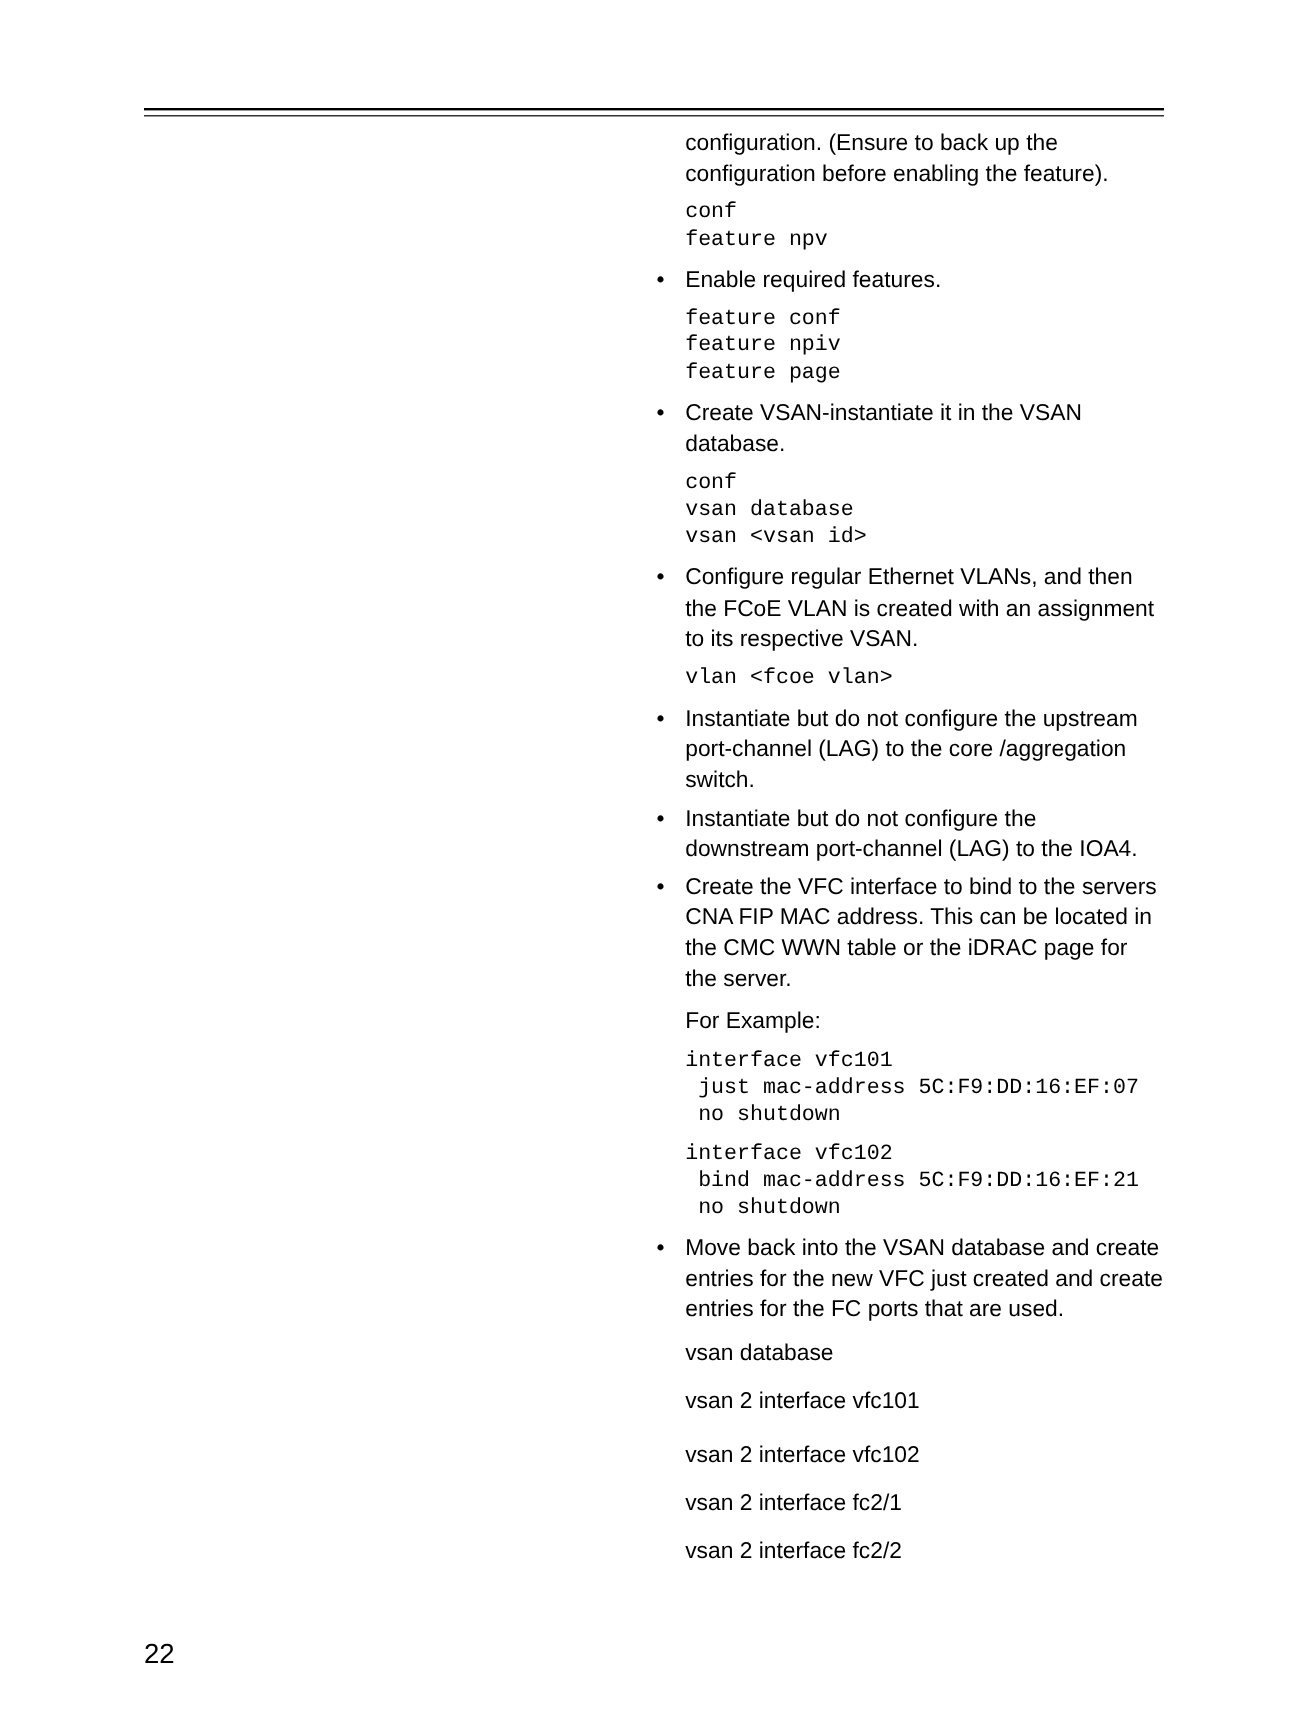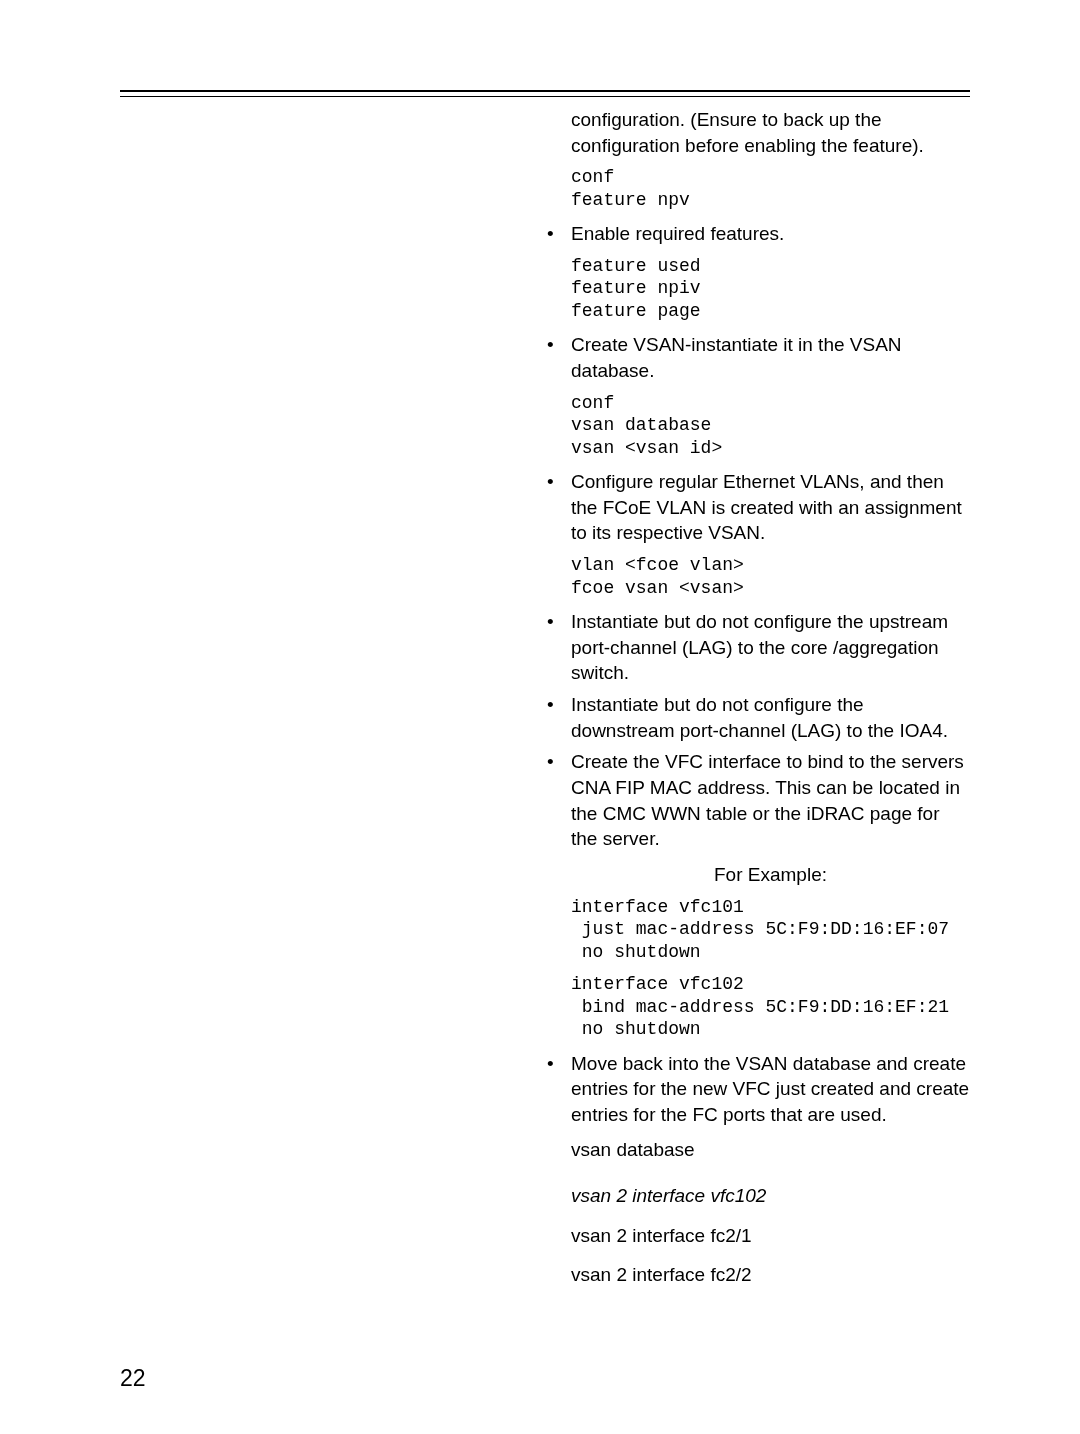--- a/index.html
+++ b/index.html
@@ -107,70 +107,70 @@
       <div class="codeblk">
         <span class="mono">conf</span>
         <span class="mono">feature npv</span>
       </div>
 
       <ul class="bul">
         <li><span>Enable required features.</span></li>
       </ul>
 
       <div class="codeblk">
-        <span class="mono">feature used</span>
+        <span class="mono">feature conf</span>
         <span class="mono">feature npiv</span>
         <span class="mono">feature page</span>
       </div>
 
       <ul class="bul">
         <li><span>Create VSAN-instantiate it in the VSAN database.</span></li>
       </ul>
 
       <div class="codeblk">
         <span class="mono">conf</span>
         <span class="mono">vsan database</span>
         <span class="mono">vsan &lt;vsan id&gt;</span>
       </div>
 
       <ul class="bul">
         <li><span>Configure regular Ethernet VLANs, and then the FCoE VLAN is created with an assignment to its respective VSAN.</span></li>
       </ul>
 
       <div class="codeblk">
         <span class="mono">vlan &lt;fcoe vlan&gt;</span>
-        <span class="mono">fcoe vsan &lt;vsan&gt;</span>
       </div>
 
       <ul class="bul">
         <li><span>Instantiate but do not configure the upstream port-channel (LAG) to the core /aggregation switch.</span></li>
         <li><span>Instantiate but do not configure the downstream port-channel (LAG) to the IOA4.</span></li>
         <li><span>Create the VFC interface to bind to the servers CNA FIP MAC address. This can be located in the CMC WWN table or the iDRAC page for the server.</span></li>
       </ul>
 
-      <div class="plain" style="margin-top:10px;text-align:center;">For Example:</div>
+      <div class="plain" style="margin-top:10px;">For Example:</div>
 
       <div class="codeblk">
         <span class="mono">interface vfc101</span>
         <span class="mono"> just mac-address 5C:F9:DD:16:EF:07</span>
         <span class="mono"> no shutdown</span>
       </div>
 
       <div class="codeblk">
         <span class="mono">interface vfc102</span>
         <span class="mono"> bind mac-address 5C:F9:DD:16:EF:21</span>
         <span class="mono"> no shutdown</span>
       </div>
 
       <ul class="bul">
         <li><span>Move back into the VSAN database and create entries for the new VFC just created and create entries for the FC ports that are used.</span></li>
       </ul>
 
       <div class="plain" style="margin-top:10px;">vsan database</div>
-      <div class="plain" style="margin-top:20px;font-style:italic;">vsan 2 interface vfc102</div>
+      <div class="plain" style="margin-top:14px;">vsan 2 interface vfc101</div>
+      <div class="plain" style="margin-top:20px;">vsan 2 interface vfc102</div>
       <div class="plain" style="margin-top:14px;">vsan 2 interface fc2/1</div>
       <div class="plain" style="margin-top:14px;">vsan 2 interface fc2/2</div>
 
     </div>
   </div>
 
   <div class="pgnum">22</div>
 </div>
 
 </body></html>

